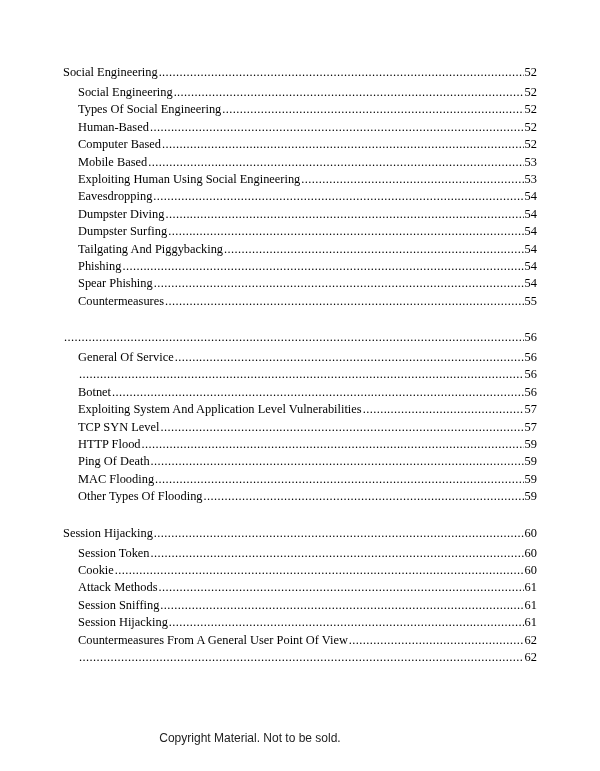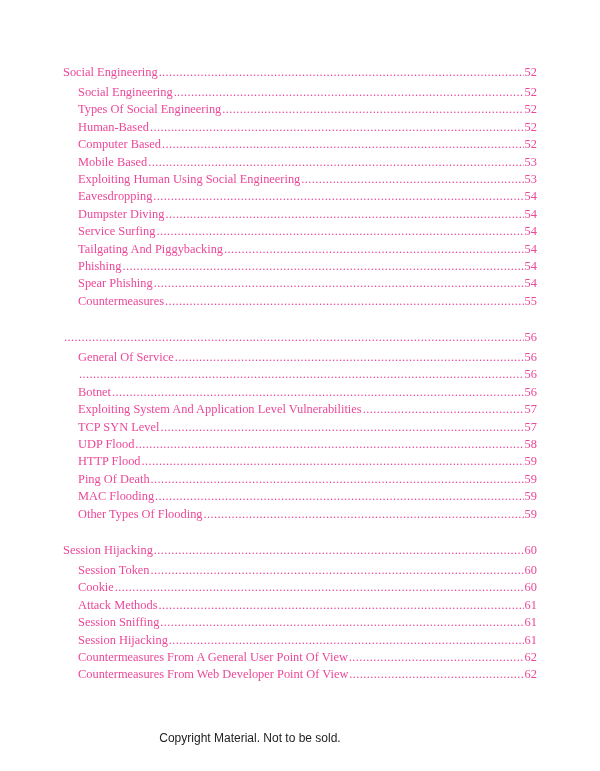--- a/index.html
+++ b/index.html
@@ -1,18 +1,18 @@
 <!DOCTYPE html>
 <html><head>
 <meta charset="utf-8">
 <style>
   html, body { margin:0; padding:0; background:#ffffff; }
   body { width:600px; height:771px; position:relative; overflow:hidden; }
   .toc { position:absolute; left:63px; top:62px; width:474px;
-         font-family:"Liberation Serif", serif; font-size:12.4px; color:#ec4899; }
+         font-family:"Liberation Serif", serif; font-size:12.4px; color:#000000; }
   .section { margin-bottom:17px; }
   .row { display:flex; align-items:baseline; height:17.4px; line-height:17.4px; white-space:nowrap; }
   .row.main { height:20px; line-height:20px; margin-bottom:2px; }
   .row.sub { padding-left:15px; }
   .title { flex:0 0 auto; }
   .dots { flex:1 1 auto; overflow:hidden; margin:0 1px; }
   .dots::after { content:"........................................................................................................................................................................................................"; letter-spacing:0.4px; }
   .page { flex:0 0 auto; }
   .footer { position:absolute; left:0; width:500px; top:731px; text-align:center;
             font-family:"Liberation Sans", sans-serif; font-size:12px; color:#222; }
@@ -61,21 +61,21 @@
         <span class="title">Eavesdropping</span>
         <span class="dots"></span>
         <span class="page">54</span>
       </div>
       <div class="row sub">
         <span class="title">Dumpster Diving</span>
         <span class="dots"></span>
         <span class="page">54</span>
       </div>
       <div class="row sub">
-        <span class="title">Service Surfing</span>
+        <span class="title">Dumpster Surfing</span>
         <span class="dots"></span>
         <span class="page">54</span>
       </div>
       <div class="row sub">
         <span class="title">Tailgating And Piggybacking</span>
         <span class="dots"></span>
         <span class="page">54</span>
       </div>
       <div class="row sub">
         <span class="title">Phishing</span>
@@ -114,25 +114,20 @@
       </div>
       <div class="row sub">
         <span class="title">Exploiting System And Application Level Vulnerabilities</span>
         <span class="dots"></span>
         <span class="page">57</span>
       </div>
       <div class="row sub">
         <span class="title">TCP SYN Level</span>
         <span class="dots"></span>
         <span class="page">57</span>
-      </div>
-      <div class="row sub">
-        <span class="title">UDP Flood</span>
-        <span class="dots"></span>
-        <span class="page">58</span>
       </div>
       <div class="row sub">
         <span class="title">HTTP Flood</span>
         <span class="dots"></span>
         <span class="page">59</span>
       </div>
       <div class="row sub">
         <span class="title">Ping Of Death</span>
         <span class="dots"></span>
         <span class="page">59</span>
@@ -178,20 +173,19 @@
         <span class="title">Session Hijacking</span>
         <span class="dots"></span>
         <span class="page">61</span>
       </div>
       <div class="row sub">
         <span class="title">Countermeasures From A General User Point Of View</span>
         <span class="dots"></span>
         <span class="page">62</span>
       </div>
       <div class="row sub">
-        <span class="title">Countermeasures From Web Developer Point Of View</span>
         <span class="dots"></span>
         <span class="page">62</span>
       </div>
     </div>
   </div>
 
 <div class="footer">Copyright Material. Not to be sold.</div>
 
 </body></html>

